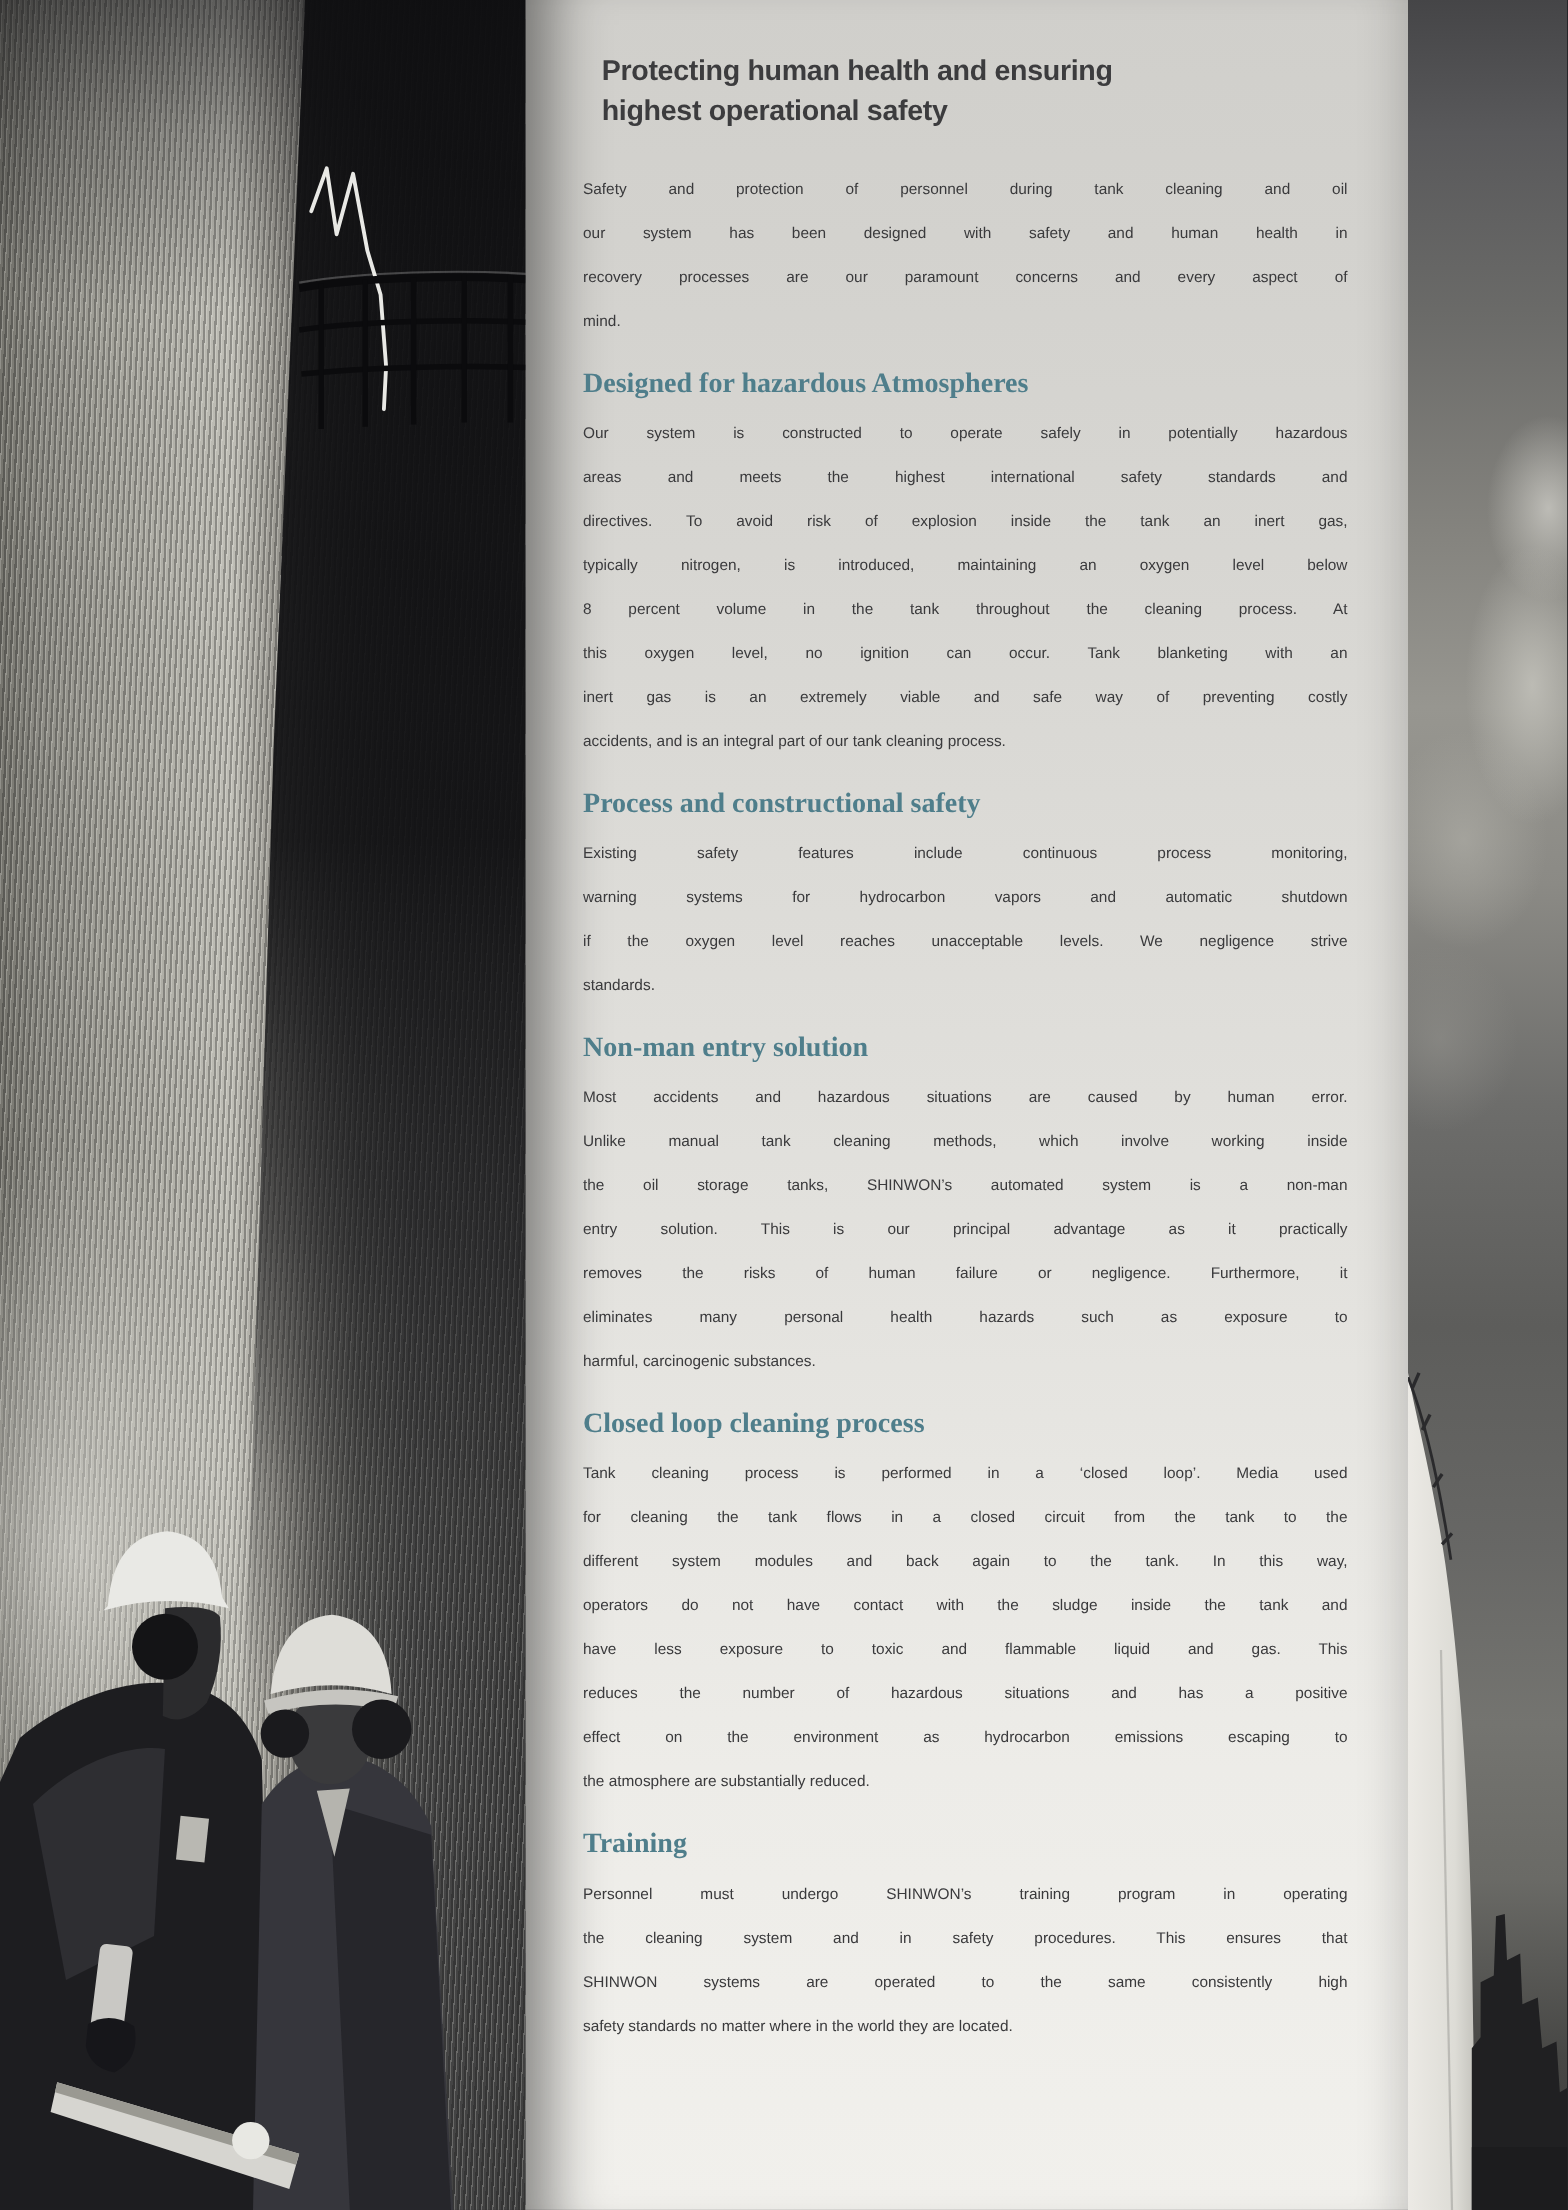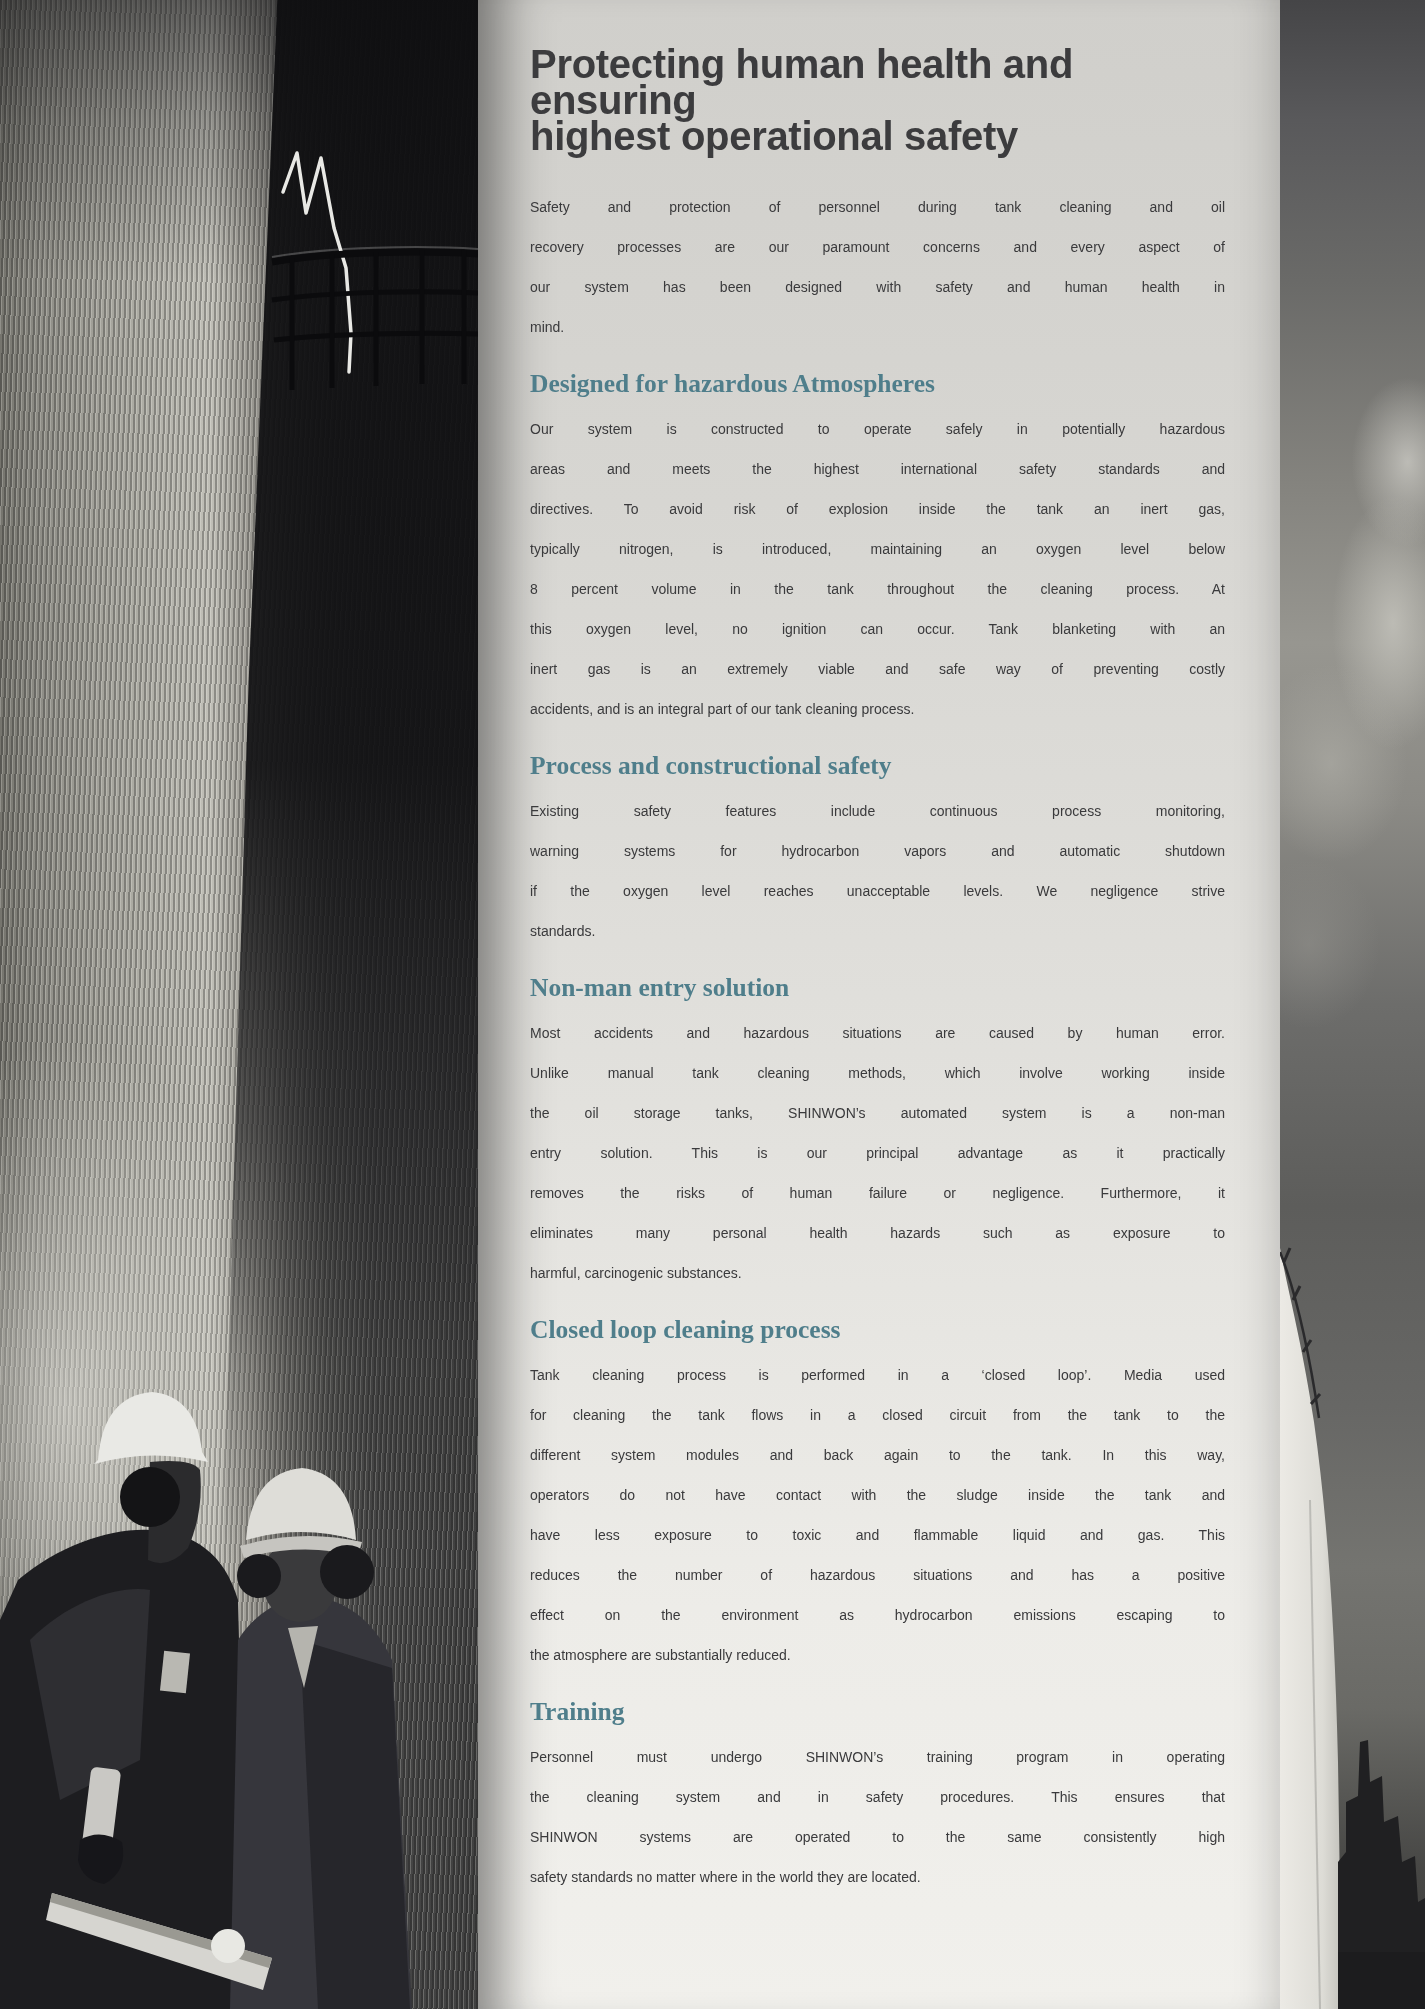--- a/index.html
+++ b/index.html
@@ -49,24 +49,24 @@
   .panel {
     position: absolute; left: 478px; top: 0; width: 802px; height: 2009px;
     box-sizing: border-box;
     padding: 46px 55px 0 52px;
     background: linear-gradient(to bottom,
       #d0cfcb 0%, #d7d6d2 25%, #e2e1dd 55%, #edece8 80%, #f1f0ec 100%);
     box-shadow: inset 62px 0 52px -40px rgba(0,0,0,0.45),
                 inset -42px 0 42px -36px rgba(0,0,0,0.18);
   }
   .doc-title {
-    font-size: 40px; font-weight: 700; line-height: 36px;
+    font-size: 26px; font-weight: 700; line-height: 36px;
     letter-spacing: -0.3px;
     color: var(--title, #3c3c3e);
-    margin: 0 0 33px 0;
+    margin: 0 0 33px 17px;
   }
   .line {
     font-size: 14px; line-height: 40px;
     color: var(--body-text, #3a3a3c);
     text-align: justify; text-align-last: justify;
     white-space: normal; overflow: visible;
   }
   .line.last { text-align-last: left; }
   .sec-heading {
     font-size: 25.5px; font-weight: 700; line-height: 40px;
@@ -146,22 +146,22 @@
     </svg>
   </div>
 
   <div class="panel">
     <h1 class="doc-title">
       <div>Protecting human health and ensuring</div>
       <div>highest operational safety</div>
     </h1>
     <div class="sec-body">
         <div class="line">Safety and protection of personnel during tank cleaning and oil</div>
+        <div class="line">our system has been designed with safety and human health in</div>
         <div class="line">recovery processes are our paramount concerns and every aspect of</div>
-        <div class="line">our system has been designed with safety and human health in</div>
         <div class="line last">mind.</div>
       </div>
     <div>
   <section class="sec">
     <h2 class="sec-heading">Designed for hazardous Atmospheres</h2>
     <div class="sec-body">
             <div class="line">Our system is constructed to operate safely in potentially hazardous</div>
             <div class="line">areas and meets the highest international safety standards and</div>
             <div class="line">directives. To avoid risk of explosion inside the tank an inert gas,</div>
             <div class="line">typically nitrogen, is introduced, maintaining an oxygen level below</div>

